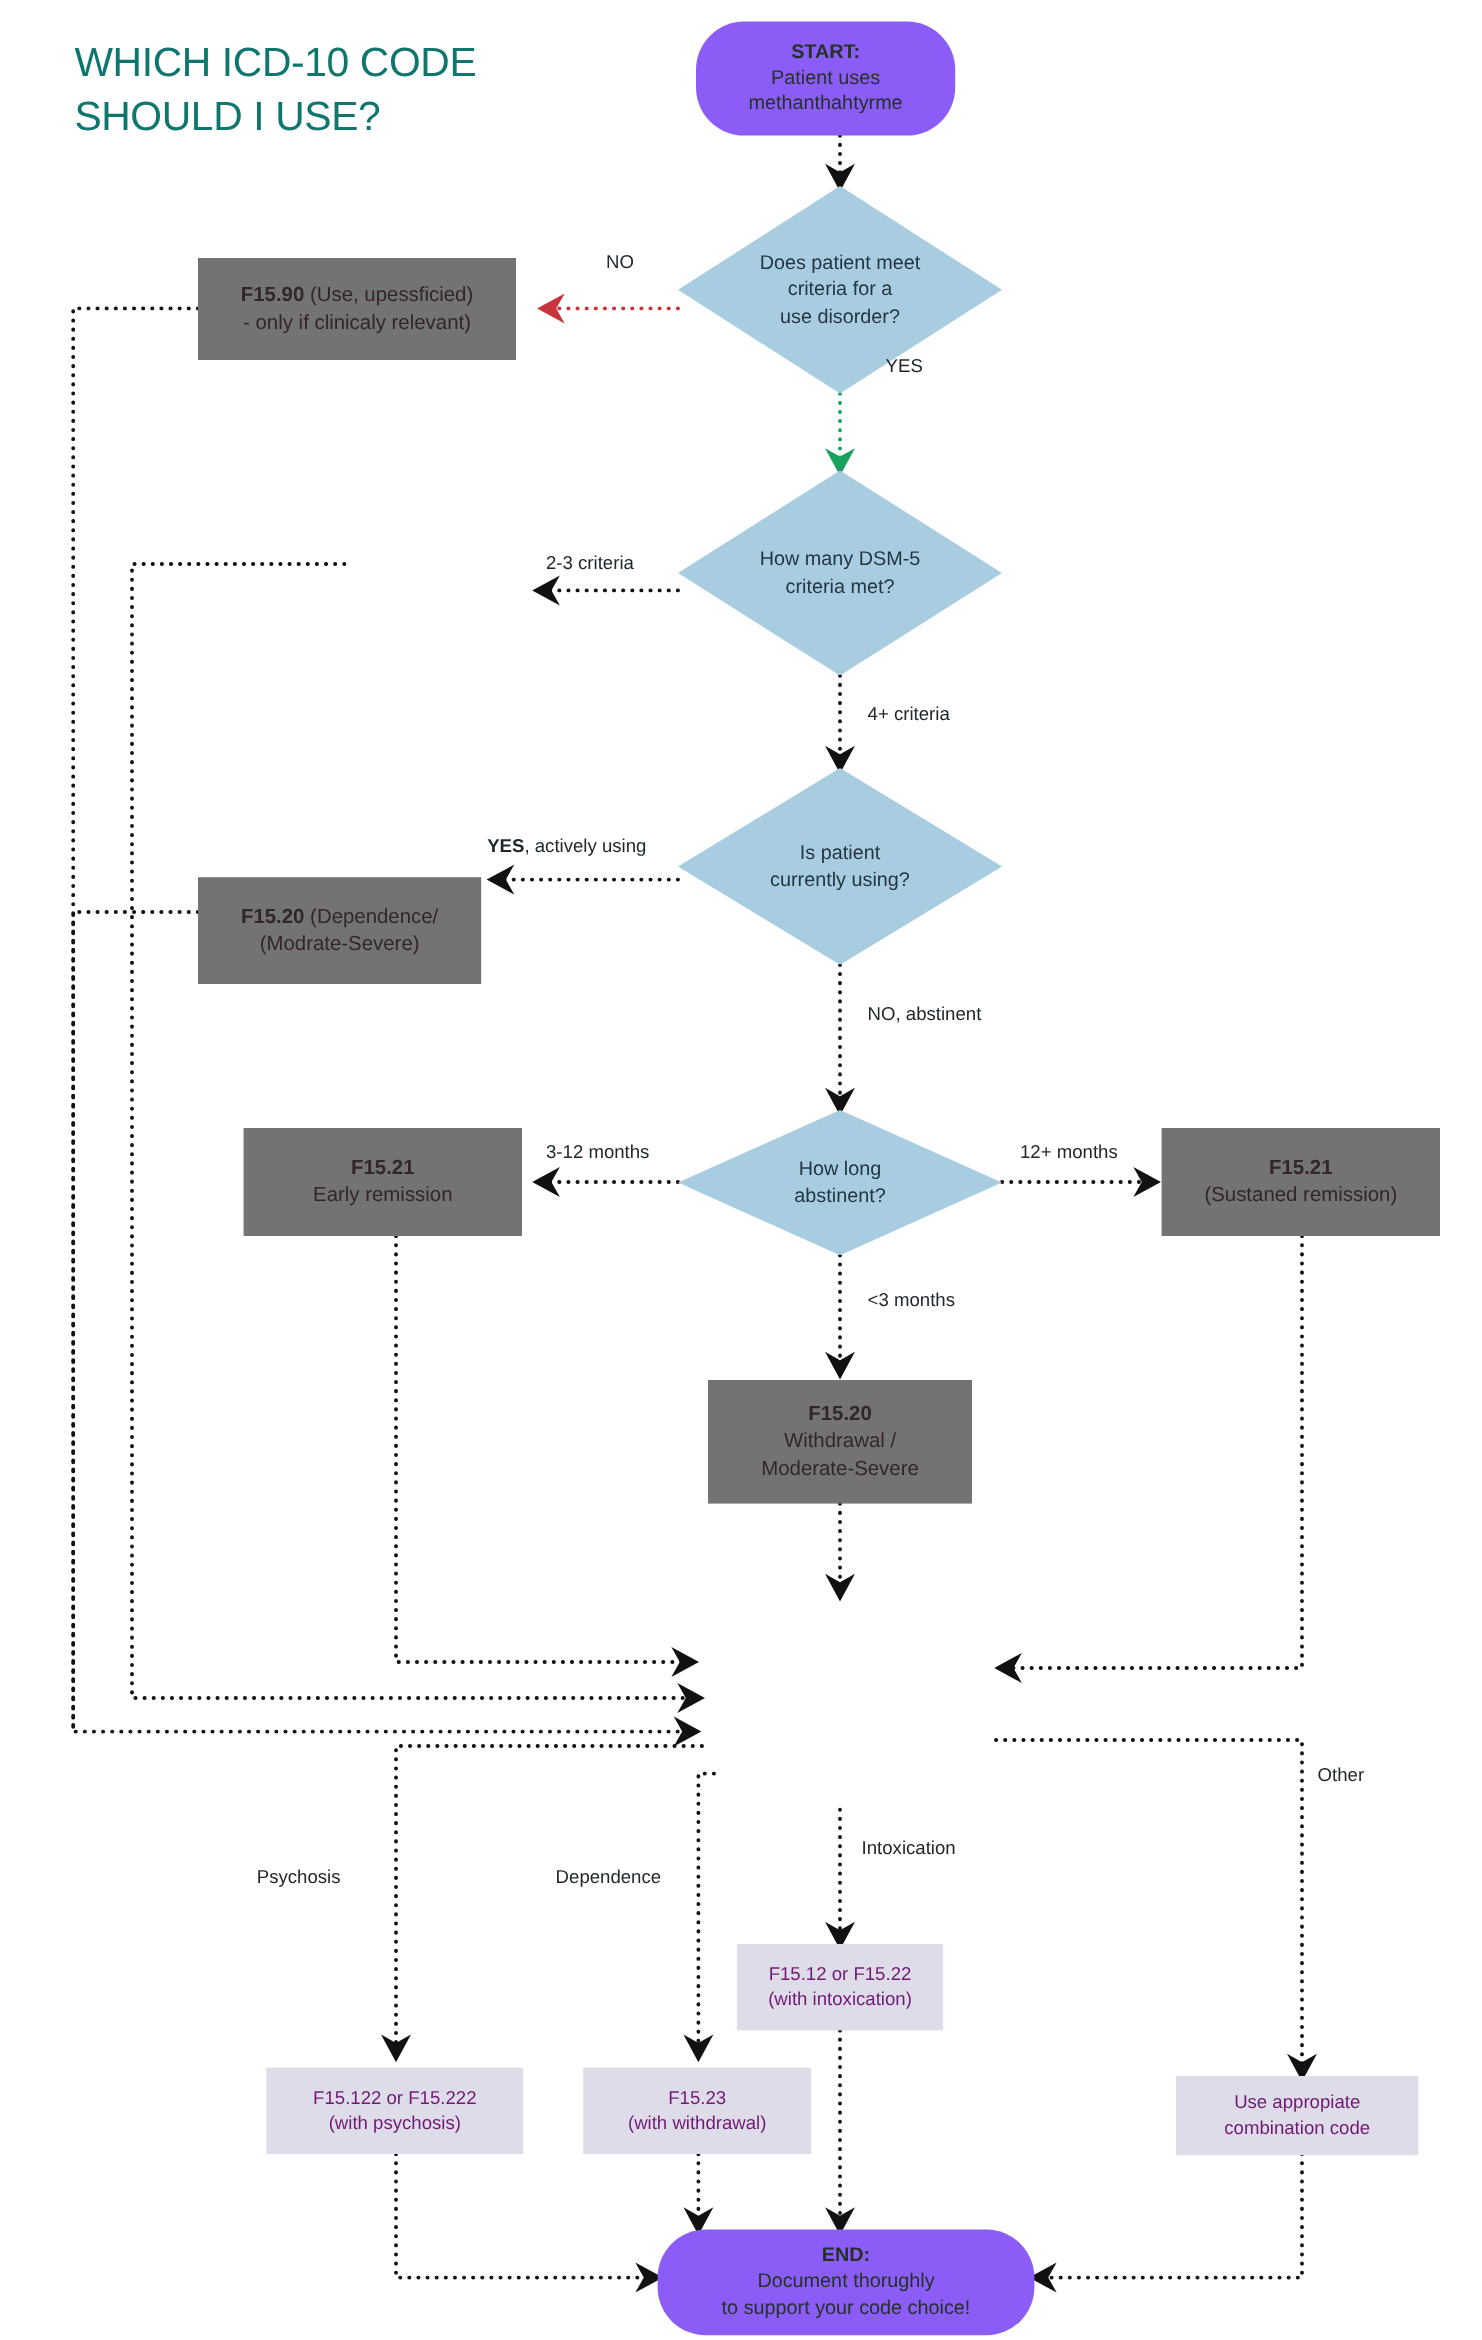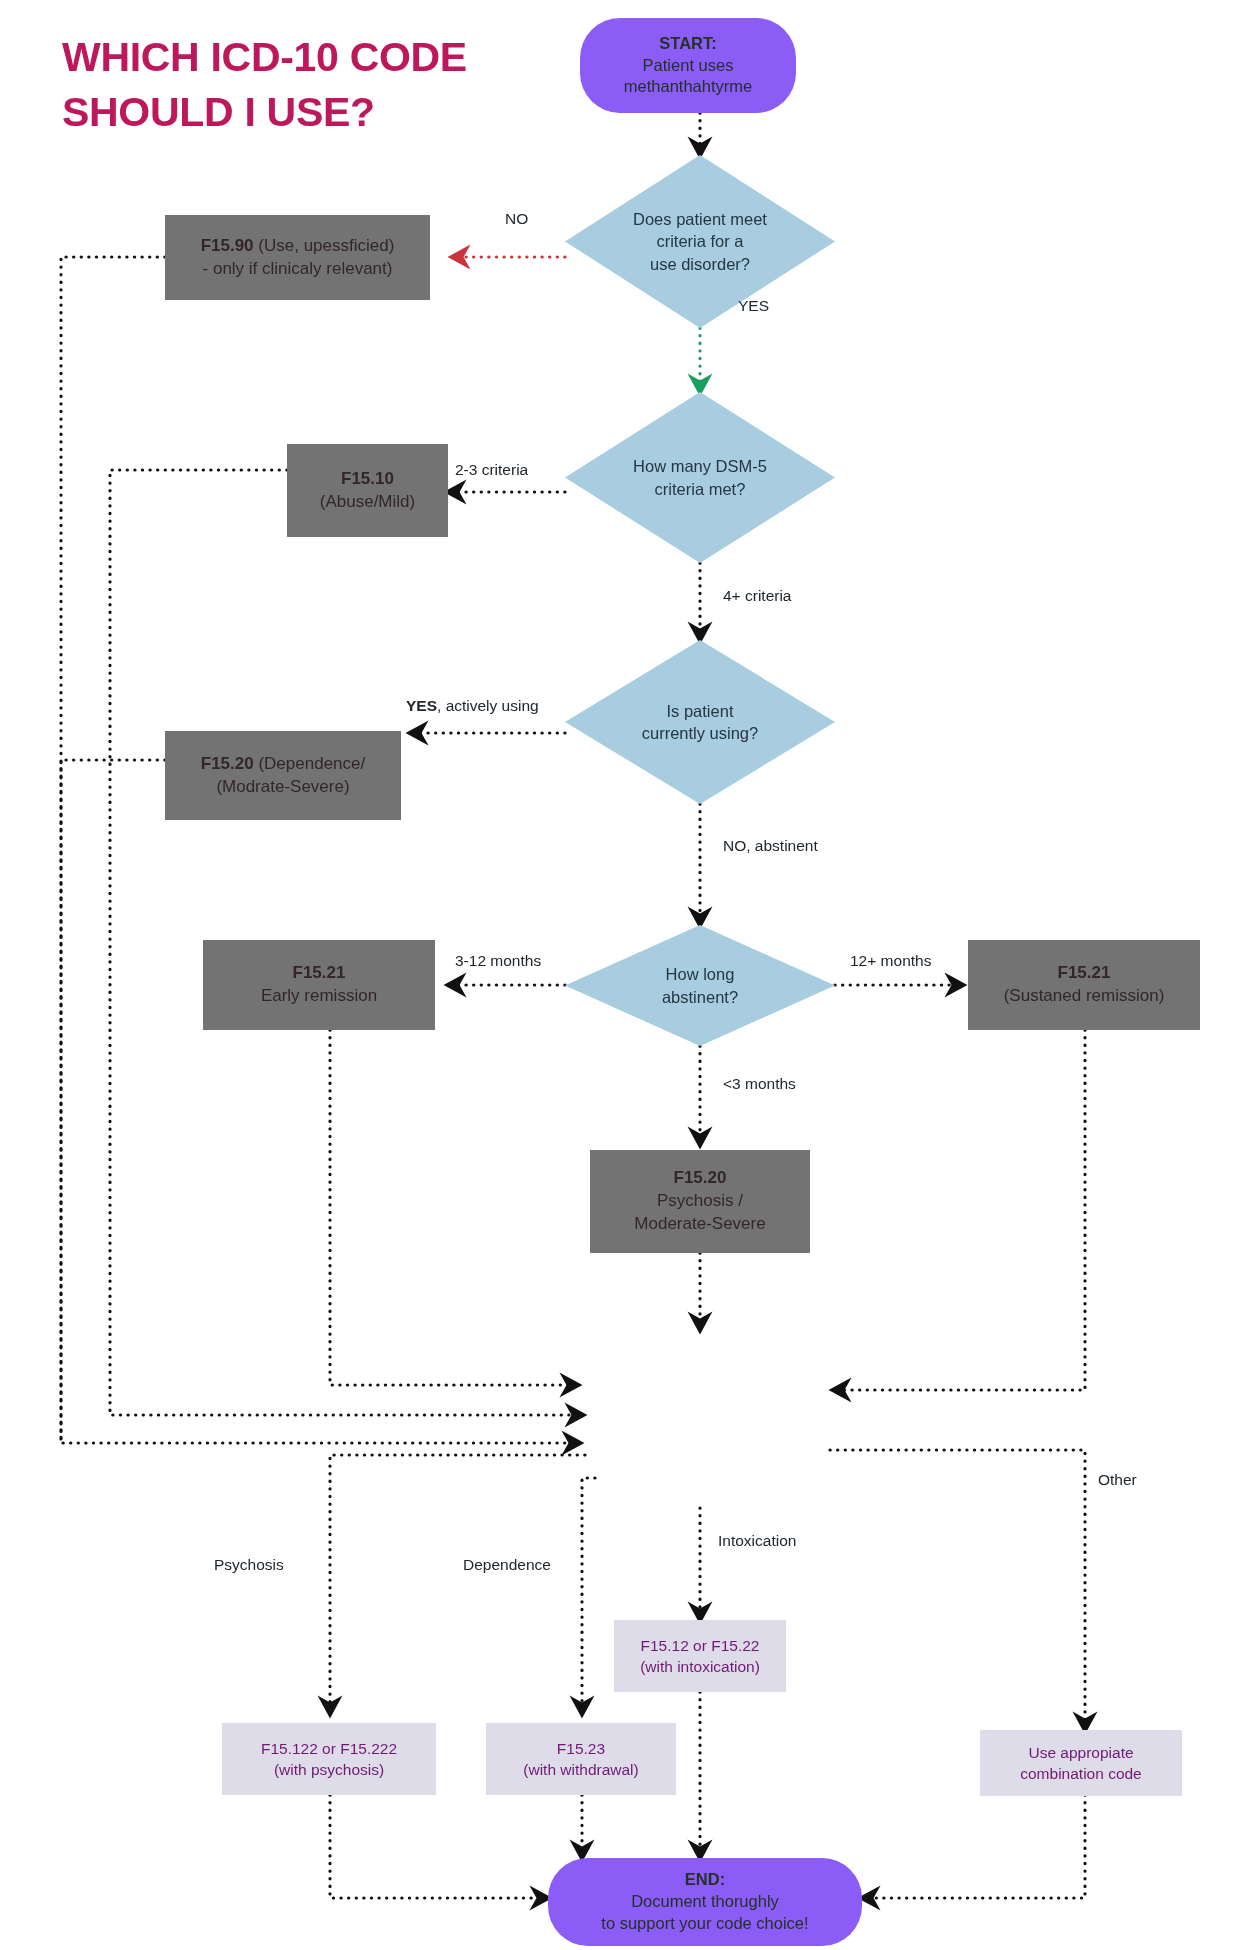--- a/index.html
+++ b/index.html
@@ -20,25 +20,25 @@
     left: 0; top: 0;
     width: 1235px; height: 1950px;
     pointer-events: none;
   }
   .title {
     position: absolute;
     left: 62px;
     top: 30px;
     width: 470px;
     font-family: "Liberation Sans", sans-serif;
-    font-weight: bold;
-    font-size: 41px;
+    font-weight: normal;
+    font-size: 34px;
     line-height: 1.33;
     letter-spacing: -0.3px;
-    color: #be185d;
+    color: #0f766e;
     text-transform: uppercase;
   }
   .node {
     position: absolute;
     box-sizing: border-box;
     display: flex;
     align-items: center;
     justify-content: center;
     text-align: center;
     color: #25303a;
@@ -181,26 +181,20 @@
     </div>
   </div>
 
   <div class="node decision" style="left:565px; top:392px; width:270px; height:171px;">
     <div class="inner">
       <div>How many DSM-5</div>
       <div>criteria met?</div>
     </div>
   </div>
 
-  <div class="node codebox" style="left:287px; top:444px; width:161px; height:93px;">
-    <div class="inner">
-      <div class="b">F15.10</div>
-      <div>(Abuse/Mild)</div>
-    </div>
-  </div>
 
   <div class="node decision" style="left:565px; top:640px; width:270px; height:164px;">
     <div class="inner">
       <div>Is patient</div>
       <div>currently using?</div>
     </div>
   </div>
 
   <div class="node codebox" style="left:165px; top:686px; width:236px; height:89px;margin-top:45px;">
     <div class="inner">
@@ -228,21 +222,21 @@
   <div class="node codebox" style="left:968px; top:940px; width:232px; height:90px;">
     <div class="inner">
       <div class="b">F15.21</div>
       <div>(Sustaned remission)</div>
     </div>
   </div>
 
   <div class="node codebox" style="left:590px; top:1150px; width:220px; height:103px;">
     <div class="inner">
       <div class="b">F15.20</div>
-      <div>Psychosis /</div>
+      <div>Withdrawal /</div>
       <div>Moderate-Severe</div>
     </div>
   </div>
 
 
   <div class="node compbox" style="left:614px; top:1620px; width:172px; height:72px;">
     <div class="inner">
       <div>F15.12 or F15.22</div>
       <div>(with intoxication)</div>
     </div>

